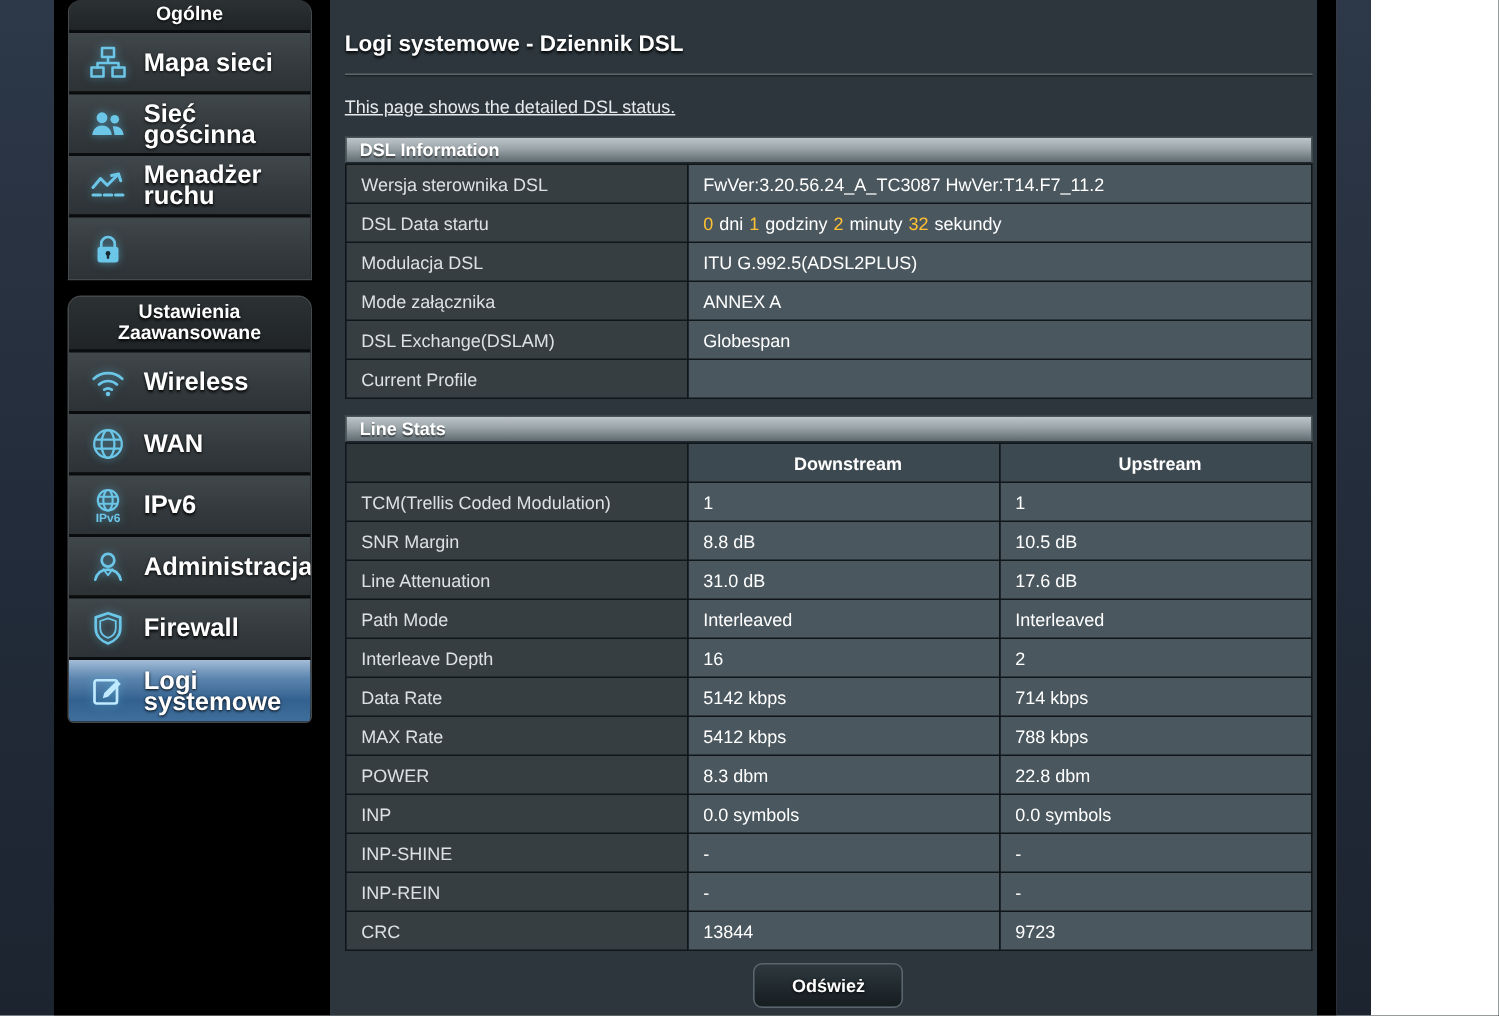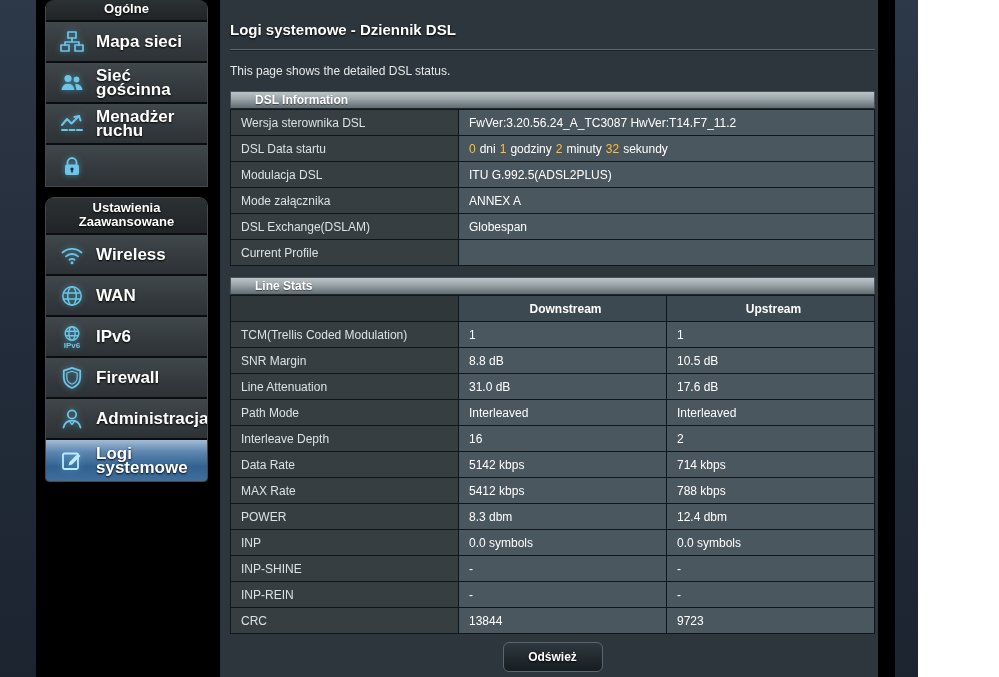--- a/index.html
+++ b/index.html
@@ -2,21 +2,21 @@
 <html><head>
 <meta charset="utf-8">
 <style>
   * { box-sizing: border-box; }
   html,body { margin:0; padding:0; }
   body {
     width:999px; height:677px; overflow:hidden;
     background:#ffffff;
     font-family:"Liberation Sans", sans-serif;
   }
-  .page { display:flex; width:999px; height:677px; }
+  .page { display:flex; width:914px; height:677px; }
   .strip-left { width:36px; height:677px; background:linear-gradient(180deg,#2d3848 0%,#232c3a 50%,#1c2430 100%); }
   .router { width:859px; height:677px; background:#000; display:flex; }
   .strip-right { width:23px; height:677px; background:linear-gradient(180deg,#2d3848 0%,#232c3a 50%,#1c2430 100%); }
   .white-gap { flex:1; background:#fff; }
 
   
   .side-zone { width:184px; background:#000; padding-left:9px; }
   .side-panel { width:163px; border:1px solid #45494c; background:#0a0c0d; }
   .side-panel.first { border-radius:9px 9px 0 0; overflow:hidden; border-top:none; }
   .side-panel.second { margin-top:10px; border-radius:9px 9px 4px 4px; overflow:hidden; }
@@ -51,28 +51,28 @@
   }
 
   
   .content {
     width:658px; height:677px; background:#2c363c;
     padding:22px 0 0 10px;
   }
   .page-title { color:#fff; font-size:15px; font-weight:bold; line-height:16px; text-shadow:0 1px 2px #000; }
   .divider { width:645px; height:2px; margin-top:11px;
     border-top:1px solid #5c666c; border-bottom:1px solid #1d2427; }
-  .page-desc { margin-top:13px; color:#e7eaec; font-size:12px; }
+  .page-desc { margin-top:13px; color:#e7eaec; font-size:12px;text-decoration:underline; }
 
   .sec-header {
     width:645px; height:18px; margin-top:13px;
     background:linear-gradient(180deg,#bdc5c9 0%,#99a3a8 45%,#5f6b71 100%);
     border:1px solid #49545a; border-bottom:1px solid #20282c;
     color:#fff; font-size:12px; font-weight:bold; line-height:16px;
-    padding-left:24px; text-shadow:0 1px 1px rgba(0,0,0,.5);
+    padding-left:9px; text-shadow:0 1px 1px rgba(0,0,0,.5);
   }
 
   table.grid { border-collapse:collapse; table-layout:fixed; width:645px; }
   table.grid td {
     height:26px; font-size:12px; padding:0 4px 0 10px;
     border:1px solid #10171a; overflow:hidden; white-space:nowrap;
   }
   td.lbl { width:228px; background:#363e42; color:#dce1e3; }
   td.val { background:#4a575e; color:#fff; }
   td.corner { width:228px; background:#2f373b; }
@@ -185,37 +185,37 @@
                 <ellipse cx="13" cy="9.5" rx="3.1" ry="6.8"></ellipse>
               <path d="M6.6 7.2h12.8M6.6 11.8h12.8"></path>
               <text x="13" y="24" font-size="8" font-weight="bold" fill="#6cc6e8" stroke="none" text-anchor="middle">IPv6</text>
             </svg>
           </span>
           <span class="side-label">IPv6</span>
         </div>
 
         <div class="side-item">
           <span class="icon">
-            <svg viewBox="0 0 26 26" fill="none" stroke="#6cc6e8" stroke-width="1.8" stroke-linejoin="round">
-              <path d="M13 2.8l8.2 2.8v7c0 5.2-3.6 8.8-8.2 10.4C8.4 21.4 4.8 17.8 4.8 12.6v-7z"></path>
-              <path d="M13 6.2l5.2 1.8v4.6c0 3.3-2.3 5.6-5.2 6.7-2.9-1.1-5.2-3.4-5.2-6.7V8z" stroke-width="1.2"></path>
-            </svg>
-          </span>
-          <span class="side-label">Firewall</span>
-        </div>
-
-        <div class="side-item">
-          <span class="icon">
             <svg viewBox="0 0 26 26" fill="none" stroke="#6cc6e8" stroke-width="1.8" stroke-linecap="round" stroke-linejoin="round">
               <circle cx="13" cy="8.5" r="4.2"></circle>
                 <path d="M4.5 21.5c1.2-5 4.8-6.8 8.5-6.8s7.3 1.8 8.5 6.8"></path>
               <path d="M10 14.5l3 4 3-4" stroke-width="1.3"></path>
             </svg>
           </span>
           <span class="side-label">Administracja</span>
+        </div>
+
+        <div class="side-item">
+          <span class="icon">
+            <svg viewBox="0 0 26 26" fill="none" stroke="#6cc6e8" stroke-width="1.8" stroke-linejoin="round">
+              <path d="M13 2.8l8.2 2.8v7c0 5.2-3.6 8.8-8.2 10.4C8.4 21.4 4.8 17.8 4.8 12.6v-7z"></path>
+              <path d="M13 6.2l5.2 1.8v4.6c0 3.3-2.3 5.6-5.2 6.7-2.9-1.1-5.2-3.4-5.2-6.7V8z" stroke-width="1.2"></path>
+            </svg>
+          </span>
+          <span class="side-label">Firewall</span>
         </div>
 
         <div class="side-item selected">
           <span class="icon">
             <svg viewBox="0 0 26 26">
               <rect x="4" y="5.5" width="15" height="15.5" rx="1.5" fill="none" stroke="#bfeaff" stroke-width="1.8"></rect>
               <path d="M9.5 17.5l1-3.5 8.5-8.5 2.5 2.5-8.5 8.5z" fill="#bfeaff"></path>
             </svg>
           </span>
           <span class="side-label">Logi systemowe</span>
@@ -300,21 +300,21 @@
           <td class="val up">714 kbps</td>
         </tr>
         <tr>
           <td class="lbl">MAX Rate</td>
           <td class="val down">5412 kbps</td>
           <td class="val up">788 kbps</td>
         </tr>
         <tr>
           <td class="lbl">POWER</td>
           <td class="val down">8.3 dbm</td>
-          <td class="val up">12.4 dbm</td>
+          <td class="val up">22.8 dbm</td>
         </tr>
         <tr>
           <td class="lbl">INP</td>
           <td class="val down">0.0 symbols</td>
           <td class="val up">0.0 symbols</td>
         </tr>
         <tr>
           <td class="lbl">INP-SHINE</td>
           <td class="val down">-</td>
           <td class="val up">-</td>

